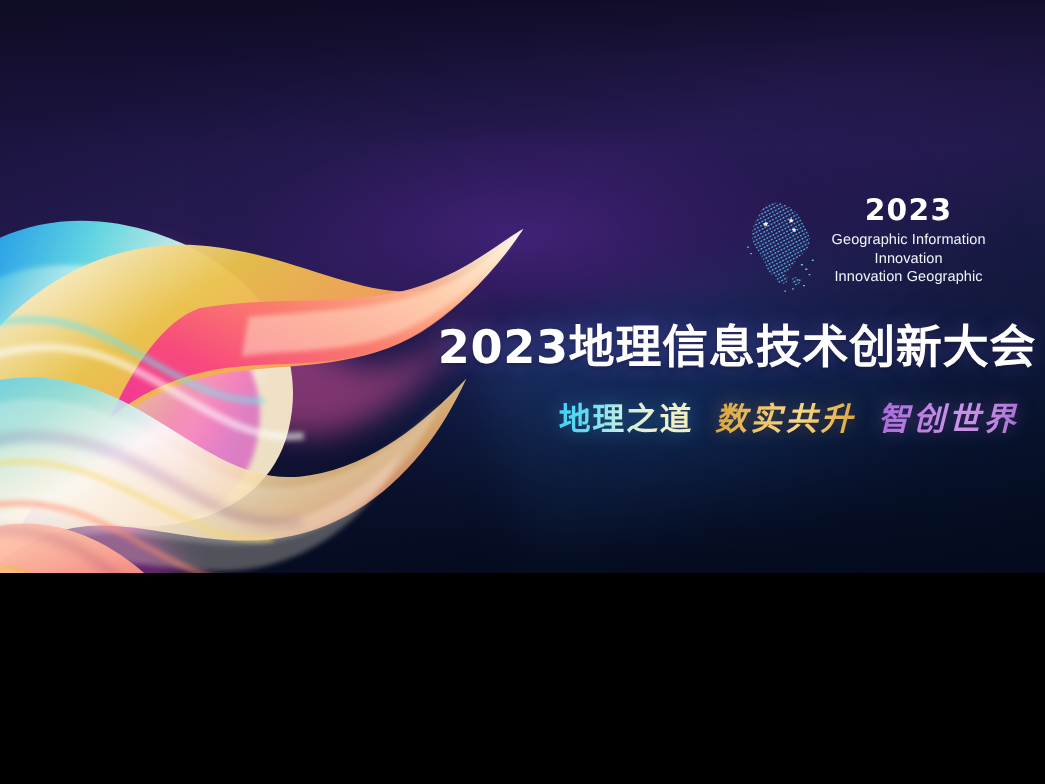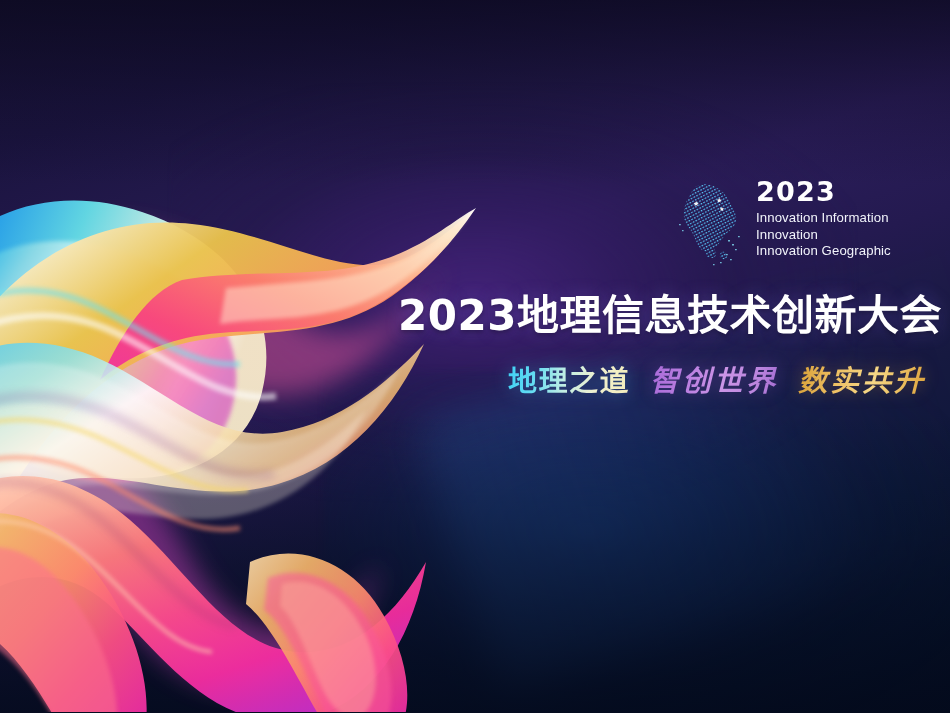--- a/index.html
+++ b/index.html
@@ -6,24 +6,25 @@
   html, body {
     margin: 0;
     padding: 0;
     background: #000;
   }
   * { box-sizing: border-box; }
 
   .poster {
     position: relative;
     width: 950px;
-    height: 713px;
+    height: 521px;
     overflow: hidden;
     font-family: "Liberation Sans", "DejaVu Sans", sans-serif;
     background: #14532d;
+    text-align: center;
   }
 
   
   .bg-base {
     position: absolute;
     inset: 0;
     background:
       linear-gradient(160deg,
         #191338 0%,
         #1b1440 14%,
@@ -402,27 +403,27 @@
 
         <g fill="#ffffff" opacity="0.95">
           <path d="M20,26 l1.1,2.3 l2.5,0.3 l-1.9,1.7 l0.5,2.5 l-2.2,-1.2 l-2.2,1.2 l0.5,-2.5 l-1.9,-1.7 l2.5,-0.3 Z" transform="scale(0.72) translate(8,6)"></path>
           <path d="M46,20 l0.9,1.9 l2.1,0.3 l-1.6,1.4 l0.4,2.1 l-1.8,-1 l-1.8,1 l0.4,-2.1 l-1.6,-1.4 l2.1,-0.3 Z" transform="scale(0.8) translate(8,5)"></path>
           <path d="M47,30 l0.8,1.6 l1.8,0.2 l-1.3,1.2 l0.3,1.8 l-1.6,-0.9 l-1.6,0.9 l0.3,-1.8 l-1.3,-1.2 l1.8,-0.2 Z" transform="scale(0.85) translate(7,4)"></path>
         </g>
       </svg>
     </div>
     <div class="logo-text">
       <div class="logo-year">2023</div>
-      <div class="logo-line">Innovation Information</div>
+      <div class="logo-line">Geographic Information</div>
       <div class="logo-line">Innovation</div>
       <div class="logo-line">Innovation Geographic</div>
     </div>
   </div>
 
   <div class="main-title">2023地理信息技术创新大会</div>
 
   <div class="subtitle-row">
     <span class="sub-grp sub-grp-1">地理之道</span>
+    <span class="sub-grp sub-grp-2">数实共升</span>
     <span class="sub-grp sub-grp-3">智创世界</span>
-    <span class="sub-grp sub-grp-2">数实共升</span>
   </div>
 
 </div>
 
 </body></html>

